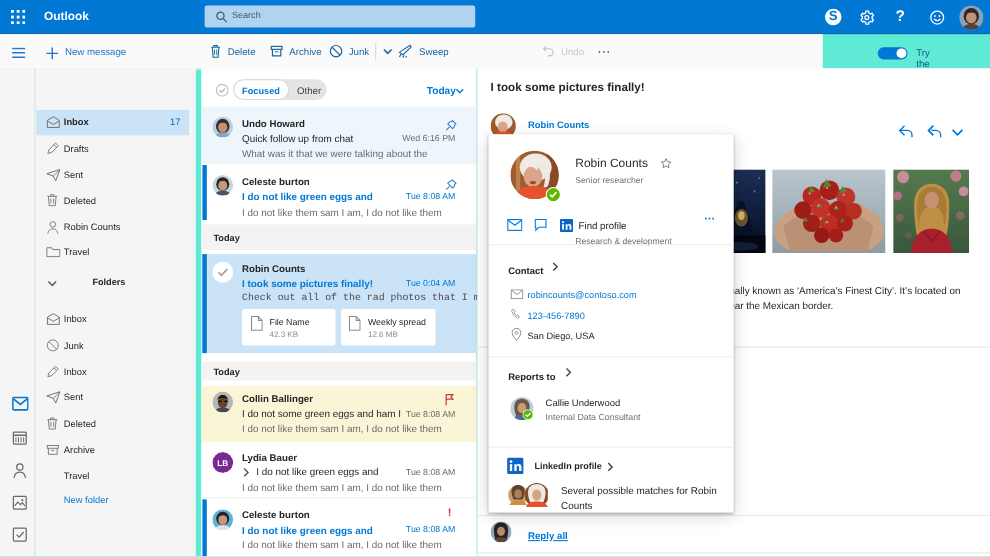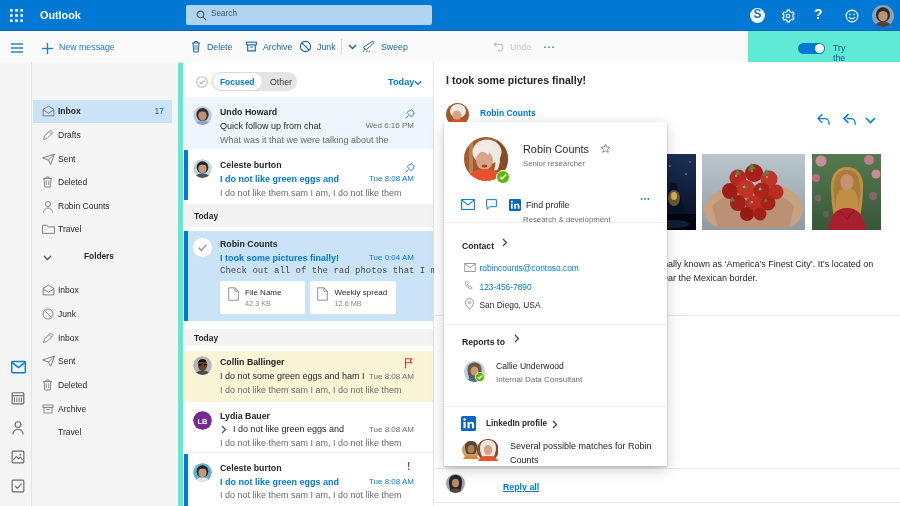--- a/index.html
+++ b/index.html
@@ -313,20 +313,23 @@
             <path d="M4 9v11h16V9"></path>
             <path d="M9 13h6" stroke-width="1.5"></path>
           </g>
         </svg>
       </span>
     <span class="lbl">Archive</span>
     </div>
   <div class="srow" style="left:32px;top:421px;">
       <span class="lbl">Travel</span>
     </div>
+  <div class="srow" style="left:32px;top:443px;">
+      <span class="lbl" style="color:#0078d4;">New folder</span>
+    </div>
 
   <div id="list" class="abs"></div>
   <div id="listdiv" class="abs"></div>
 
   <svg class="abs" style="left:196px;top:76px" width="12" height="12" viewBox="0 0 12 12">
     <circle cx="6" cy="6" r="5.3" fill="none" stroke="#c0c0c0" stroke-width="1.1"></circle>
     <path d="M3.5 6l1.8 1.8L8.6 4.4" fill="none" stroke="#b0b0b0" stroke-width="1.2"></path>
   </svg>
   <div class="abs" style="left:212px;top:71.5px;width:85px;height:19px;border-radius:9.5px;background:#e4e4e4;"></div>
   <div class="abs" style="left:212px;top:71.5px;width:51px;height:19px;border-radius:9.5px;background:#fff;border:1px solid #d8d8d8;box-sizing:border-box;"></div>
@@ -599,21 +602,21 @@
           <circle cx="9.5" cy="9.5" r="9.5"></circle>
         </clipPath>
       </defs>
     <g clip-path="url(#ra)">
         <rect width="19" height="19" fill="#8fa8b8"></rect>
     <path d="M3 8c0-5 3-7 6.5-7S16 3 16 8c0 4-1 7-2 10H5C4 15 3 12 3 8z" fill="#2a2126"></path>
     <ellipse cx="9.5" cy="9" rx="3.6" ry="4.2" fill="#b98a68"></ellipse>
     <path d="M2.5 19c1-3.5 4-4.5 7-4.5s6 1 7 4.5z" fill="#59443f"></path>
       </g>
   </svg>
-  <div class="abs" style="left:503px;top:482px;font-size:8.8px;font-weight:bold;color:#0078d4;text-decoration:underline;">Reply all</div>
+  <div class="abs" style="left:480px;top:482px;font-size:8.8px;font-weight:bold;color:#0078d4;text-decoration:underline;">Reply all</div>
   <div class="rdiv" style="left:433px;top:502px;width:467px;"></div>
 
   <div id="card" class="abs">
 
     <svg style="position:absolute;left:20px;top:15px" width="44" height="44" viewBox="0 0 44 44">
       <defs>
           <clipPath id="ba">
             <circle cx="22" cy="22" r="22"></circle>
           </clipPath>
         </defs>

